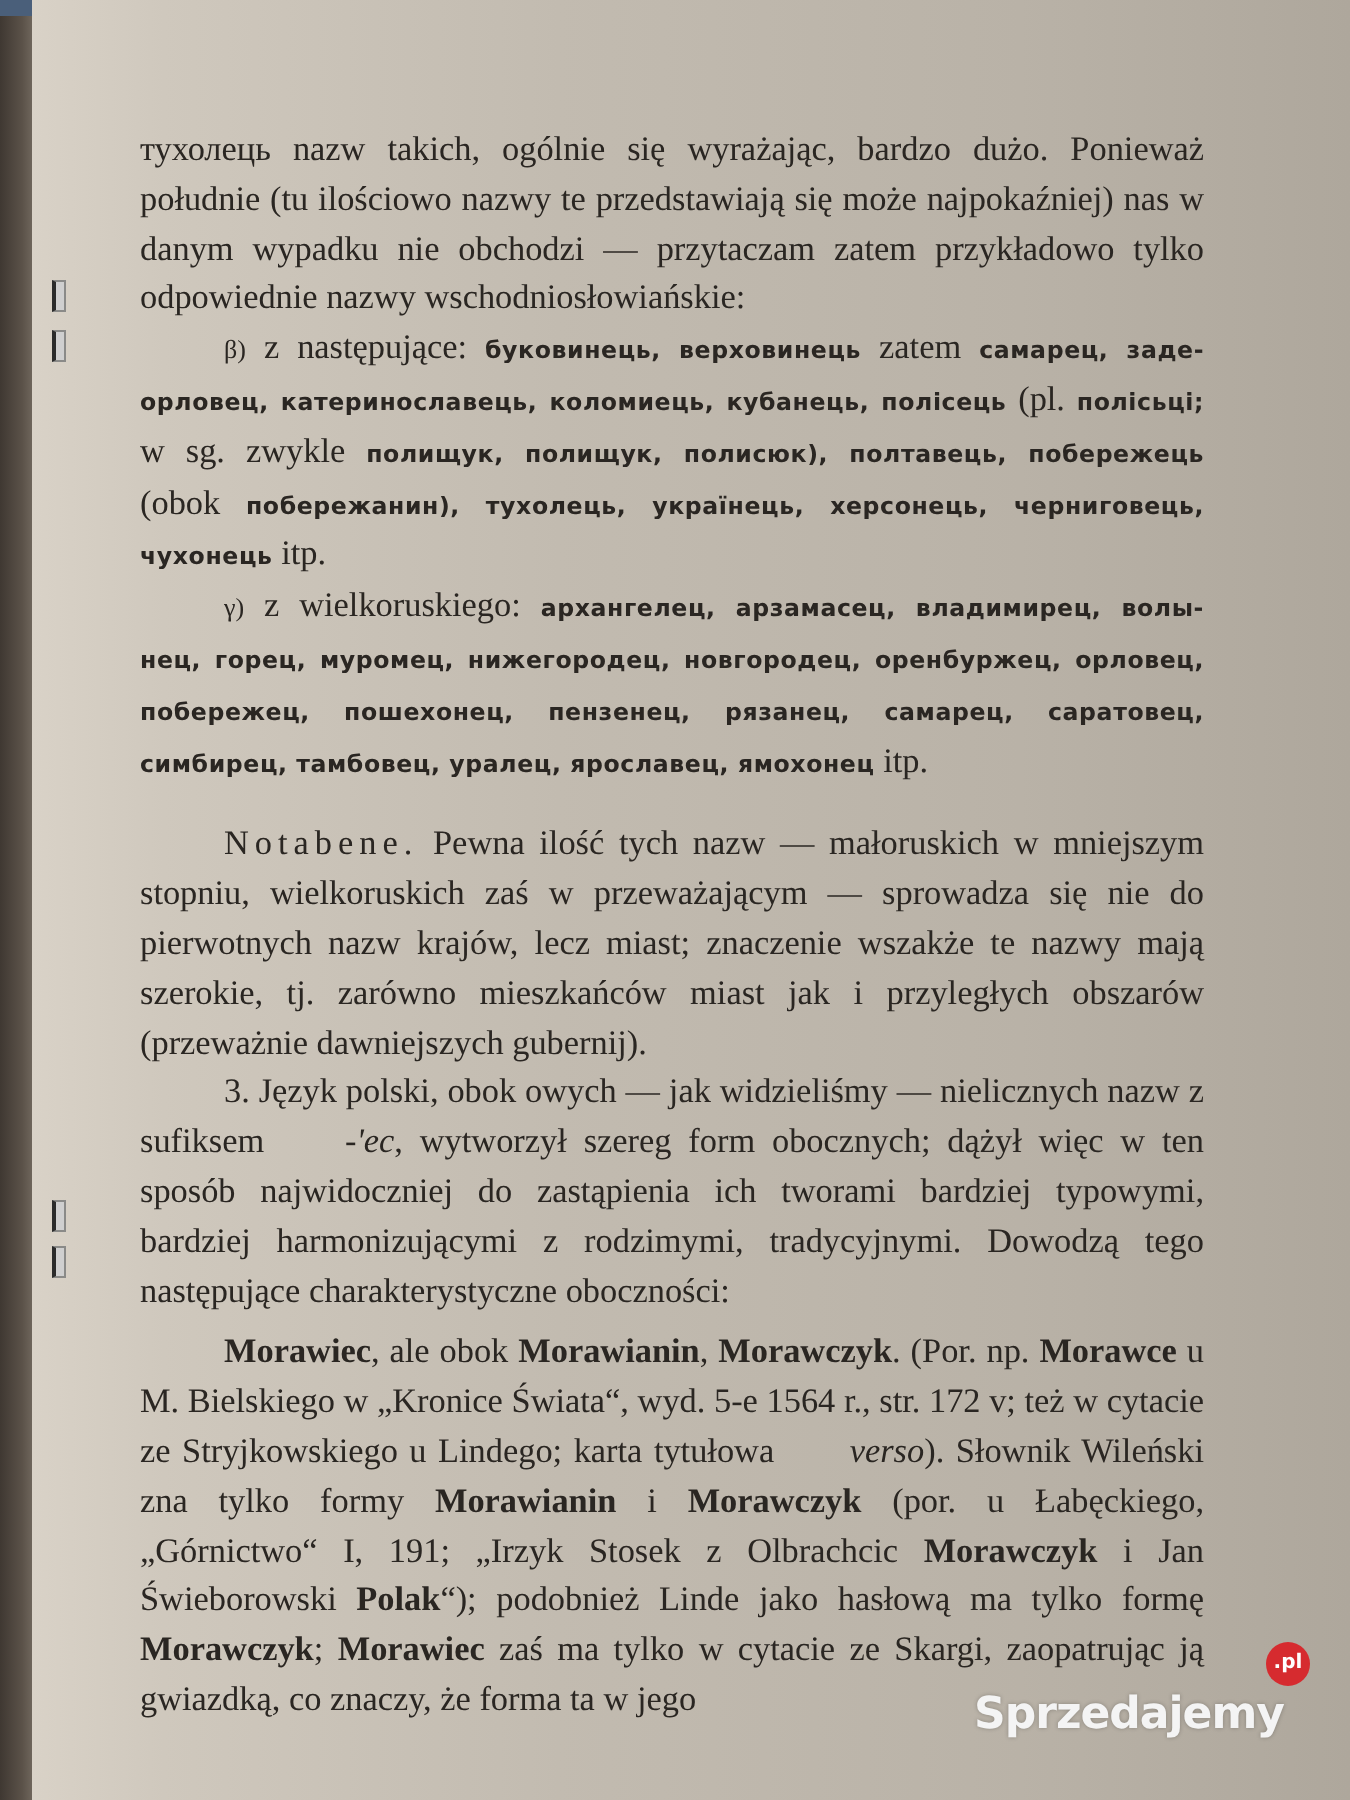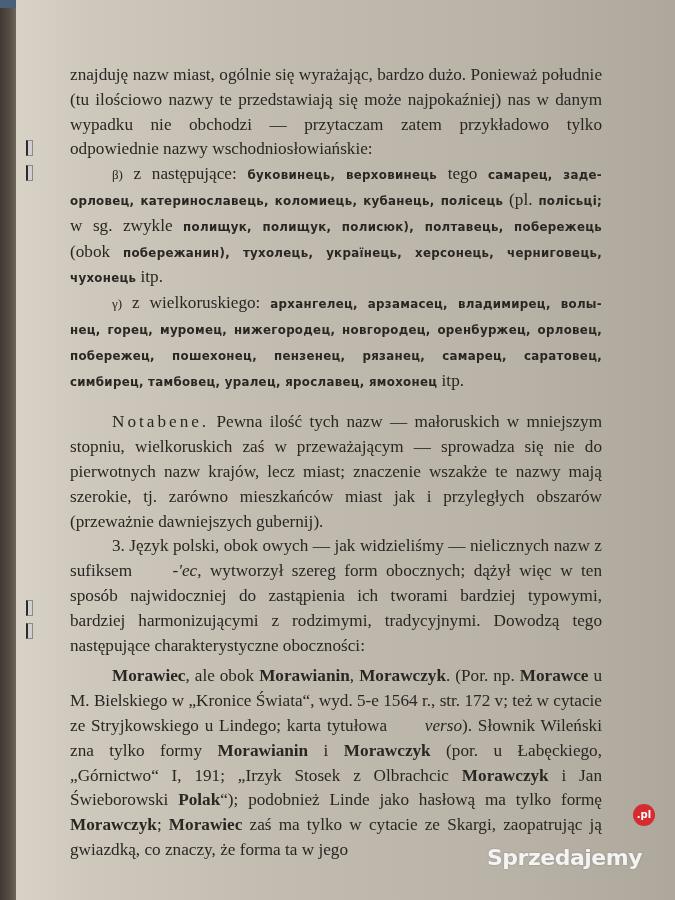--- a/index.html
+++ b/index.html
@@ -12,53 +12,53 @@
   .text{position:absolute;left:70px;top:63px;width:532px;color:#2a2622;font-size:17.2px;line-height:24.8px;}
   .p{text-align:justify;text-align-last:left;margin:0;}
   .ind{text-indent:42px;}
   .cyr{font-family:"DejaVu Sans","Liberation Sans",sans-serif;font-size:11.8px;font-weight:bold;letter-spacing:0.3px;}
   .it{font-style:italic;margin-left:32px;}
   .bi{font-weight:bold;}
   .sp{letter-spacing:3px;}
   .small-greek{font-size:13px;}
   .watermark{position:absolute;left:487px;top:845px;font-family:"DejaVu Sans","Liberation Sans",sans-serif;
        font-size:22px;font-weight:bold;color:#f4f4f4;letter-spacing:-0.5px;text-shadow:0 0 2px rgba(0,0,0,0.25);}
-  .wm-badge{position:absolute;left:633px;top:804px;width:22px;height:22px;border-radius:50%;background:#d62b2f;
+  .wm-badge{position:absolute;left:633px;top:821px;width:22px;height:22px;border-radius:50%;background:#d62b2f;
        color:#fff;font-family:"DejaVu Sans","Liberation Sans",sans-serif;font-size:10px;font-weight:bold;
        text-align:center;line-height:22px;}
 </style>
 </head>
 <body>
 
 <div class="spine"></div>
 <div class="spine-top"></div>
 
 <div class="page">
   <div class="staple" style="top:140px"></div>
   <div class="staple" style="top:165px"></div>
   <div class="staple" style="top:600px"></div>
   <div class="staple" style="top:623px"></div>
 </div>
 
 <div class="text">
 
   <p class="p">
-    <span>znajduję nazw miast, ogólnie się wyrażając, bardzo dużo.</span>
+    <span>тухолець nazw takich, ogólnie się wyrażając, bardzo dużo.</span>
     <span>Ponieważ południe (tu ilościowo nazwy te przedstawiają się</span>
     <span>może najpokaźniej) nas w danym wypadku nie obchodzi —</span>
     <span>przytaczam zatem przykładowo tylko odpowiednie nazwy</span>
     <span>wschodniosłowiańskie:</span>
   </p>
 
 
   <p class="p ind">
     <span class="small-greek">β)</span>
     <span>z następujące:</span>
     <span class="cyr">буковинець, верховинець</span>
-    <span>tego</span>
+    <span>zatem</span>
     <span class="cyr">самарец, заде-</span>
     <span class="cyr">орловец, катеринославець, коломиець, кубанець, полісець</span>
     <span>(pl.</span>
     <span class="cyr">полісьці;</span>
     <span>w sg. zwykle</span>
     <span class="cyr">полищук, полищук, полисюк), полтавець, побережець</span>
     <span>(obok</span>
     <span class="cyr">побережанин), тухолець, українець, херсонець, черниговець, чухонець</span>
     <span>itp.</span>
   </p>

